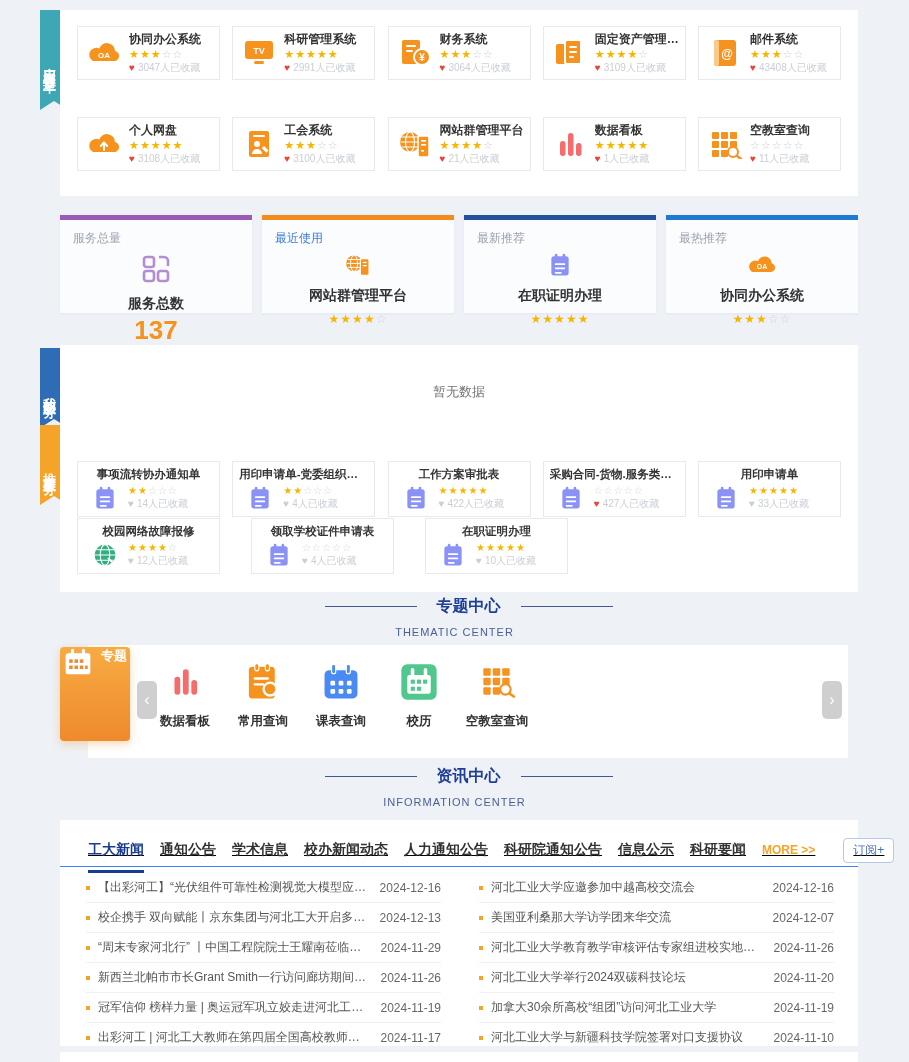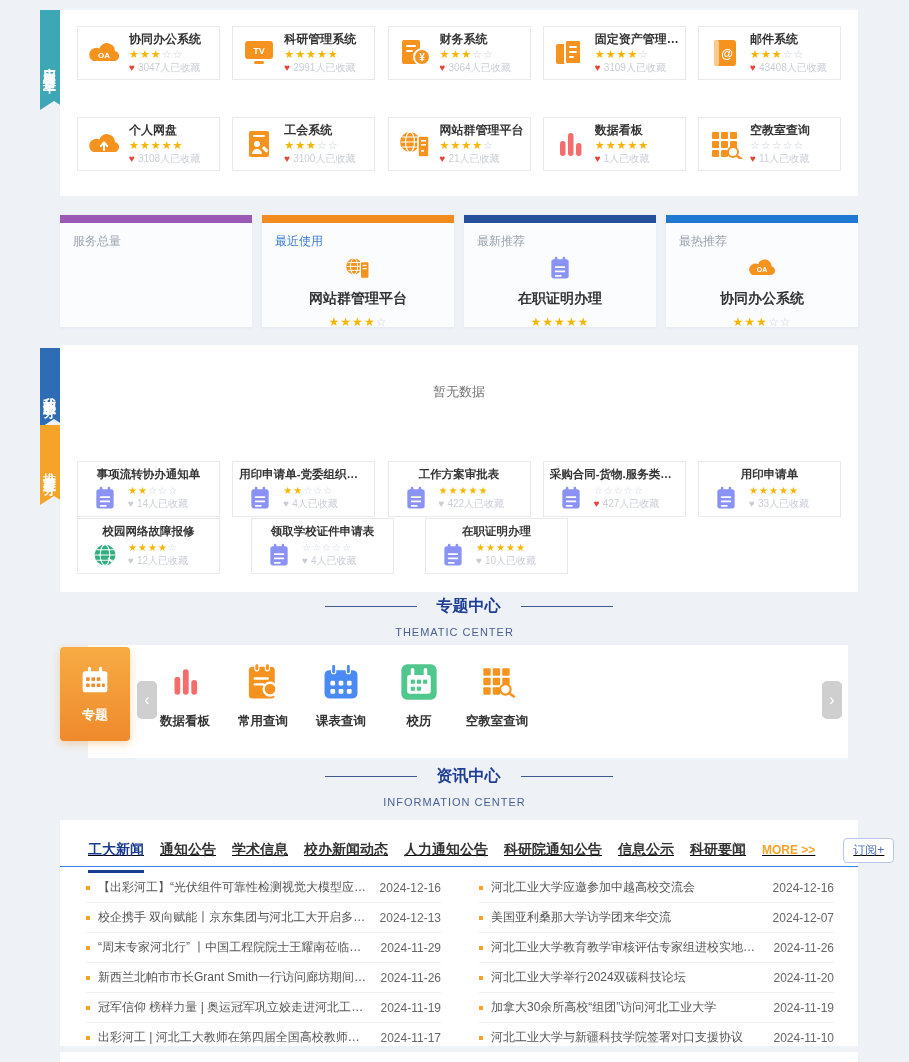--- a/index.html
+++ b/index.html
@@ -29,21 +29,21 @@
   .stars{font-size:11px;letter-spacing:1px;line-height:1.2;}
   .stars .f{color:var(--star-f);}
   .stars .e{color:var(--star-e);}
   .fav{font-size:10px;color:#c9ced6;white-space:nowrap;}
   .heart{margin-right:3px;font-size:10px;}
   .heart.red{color:var(--heart-r);}
   .heart.gray{color:var(--heart-g);}
 
   
   .stats-row{position:absolute;left:60px;top:215px;width:798px;display:flex;gap:10px;}
-  .stat-card{flex:1;height:112px;background:#fbfcfe;border-top:8px solid #404040;box-sizing:border-box;
+  .stat-card{flex:1;height:98px;background:#fbfcfe;border-top:5px solid #404040;box-sizing:border-box;
     position:relative;cursor:pointer;box-shadow:0 1px 3px rgba(60,80,120,.05);padding-left:32px;}
   .stat-label{position:absolute;left:13px;top:10px;font-size:12px;color:#9aa3ad;}
   .stat-label.blue{color:#3a7bd5;}
   .stat-body{position:absolute;left:0;right:0;top:32px;text-align:center;}
   .stat-title{font-size:14px;font-weight:bold;color:#333;margin-top:5px;}
   .stat-value{font-size:26px;font-weight:bold;color:#f6921e;margin-top:2px;}
   .stat-body .stars{font-size:12px;margin-top:7px;}
 
   
   .panel-services{left:60px;top:345px;width:798px;height:247px;}
@@ -63,21 +63,21 @@
   .sec-title-row{display:flex;align-items:center;justify-content:center;gap:20px;padding-left:28px;}
   .sec-line{width:92px;height:1px;background:#41598f;}
   .sec-title{font-size:16px;font-weight:bold;color:#1f3f97;}
   .sec-sub{margin-top:9px;font-size:11px;color:#4a5f96;letter-spacing:1px;}
   .hdr-thematic{top:596px;}
   .hdr-news{top:766px;}
 
   
   .panel-thematic{left:88px;top:645px;width:760px;height:113px;}
   .them-tab{position:absolute;left:-28px;top:2px;width:70px;height:94px;border-radius:4px;
-    background:linear-gradient(180deg,#f7ab43,#ef8a2c);display:flex;flex-direction:column;align-items:center;
+    background:linear-gradient(180deg,#f7ab43,#ef8a2c);display:flex;flex-direction:row;align-items:flex-start;
     justify-content:center;gap:8px;color:#fff;font-size:13px;font-weight:bold;cursor:pointer;
     box-shadow:0 3px 8px rgba(240,150,50,.35);}
   .them-items{display:flex;margin-left:58px;padding-top:14px;}
   .them-item{width:78px;text-align:center;cursor:pointer;}
   .them-item .ic{height:46px;display:flex;align-items:center;justify-content:center;}
   .them-label{font-size:12.5px;font-weight:bold;color:#333;margin-top:8px;white-space:nowrap;}
   .car-arrow{position:absolute;top:36px;width:20px;height:38px;background:#cfcfcf;border-radius:5px;
     color:#fff;font-size:16px;display:flex;align-items:center;justify-content:center;cursor:pointer;}
   .car-arrow.left{left:49px;}
   .car-arrow.right{right:6px;}
@@ -269,20 +269,30 @@
           <div class="stars"><span class="e">☆</span><span class="e">☆</span><span class="e">☆</span><span class="e">☆</span><span class="e">☆</span></div>
           <div class="fav"><span class="heart red">♥</span><span>11人已收藏</span></div>
         </div>
       </div>
     </div>
   </div>
 
   <div class="stats-row">
     <div class="stat-card" style="border-top-color: rgb(155, 89, 182);">
       <div class="stat-label">服务总量</div>
+      <div class="stat-body">
+        <span><svg width="34" height="34" viewBox="0 0 34 34" fill="none" stroke="#b48cd2" stroke-width="2.6">
+              <rect x="5" y="5" width="10" height="10" rx="2.5"></rect>
+              <path d="M20 5h5a4 4 0 0 1 4 4v5"></path>
+              <rect x="5" y="19" width="10" height="10" rx="2.5"></rect>
+              <rect x="19" y="19" width="10" height="10" rx="2.5"></rect>
+            </svg></span>
+        <div class="stat-title">服务总数</div>
+        <div class="stat-value">137</div>
+      </div>
     </div>
     <div class="stat-card" style="border-top-color: rgb(242, 140, 30);">
       <div class="stat-label blue">最近使用</div>
       <div class="stat-body">
         <span><svg width="30" height="26" viewBox="0 0 38 30">
               <circle cx="14" cy="13" r="10" fill="#f6921e"></circle>
               <ellipse cx="14" cy="13" rx="4.5" ry="10" fill="none" stroke="#fff" stroke-width="1.2"></ellipse>
               <path d="M4.5 13h19M6 8h16M6 18h16" stroke="#fff" stroke-width="1.2"></path>
               <rect x="22" y="7" width="11" height="21" rx="2" fill="#f6921e" stroke="#fff" stroke-width="1.5"></rect>
               <rect x="25" y="11" width="5" height="1.6" fill="#fff"></rect>

